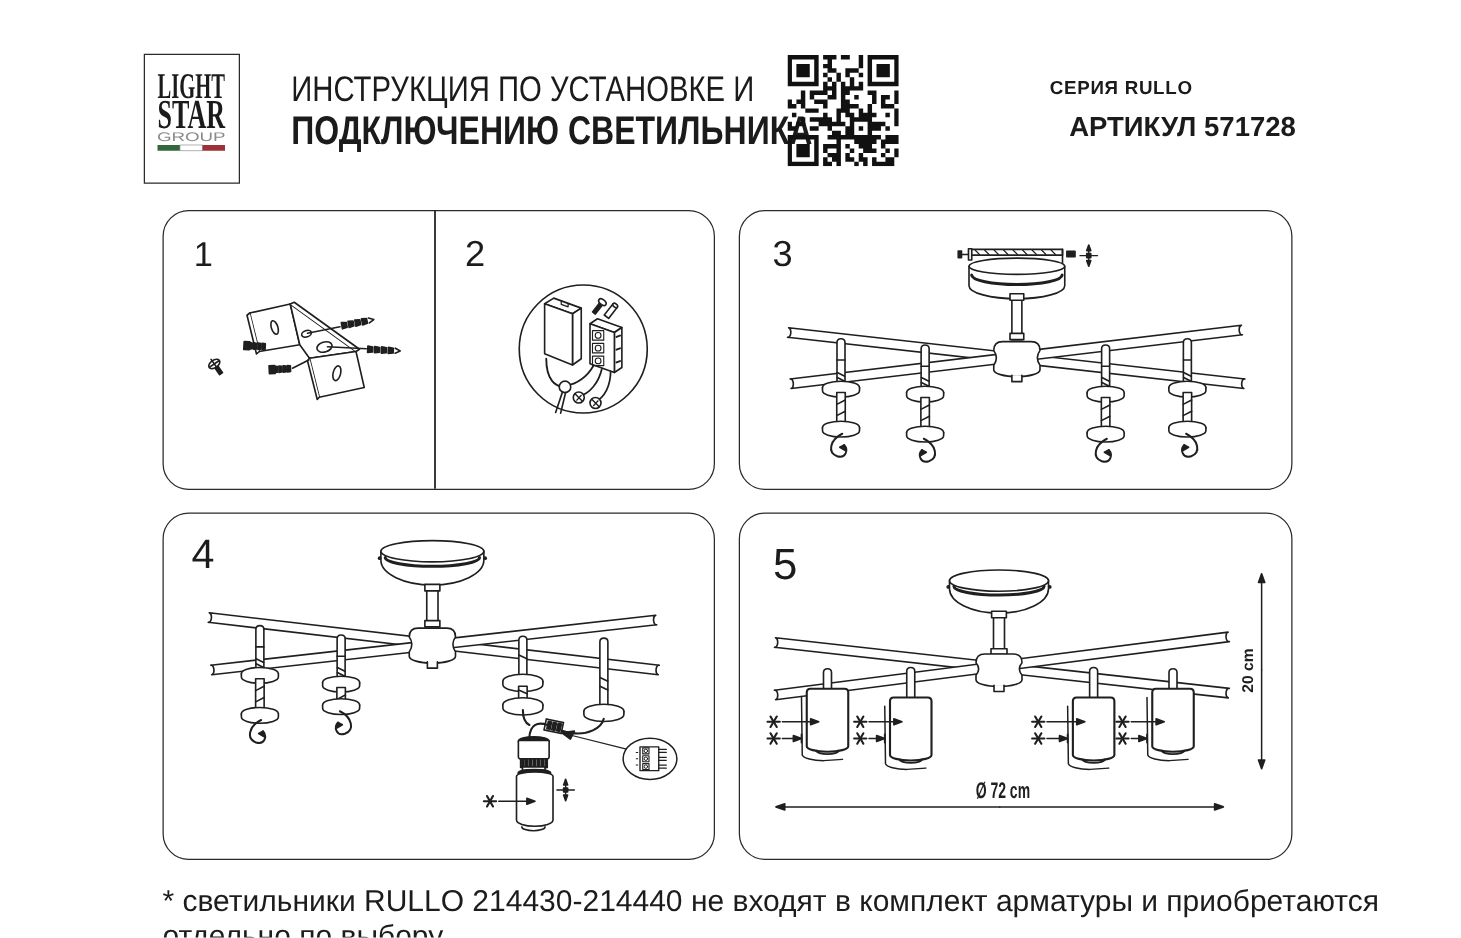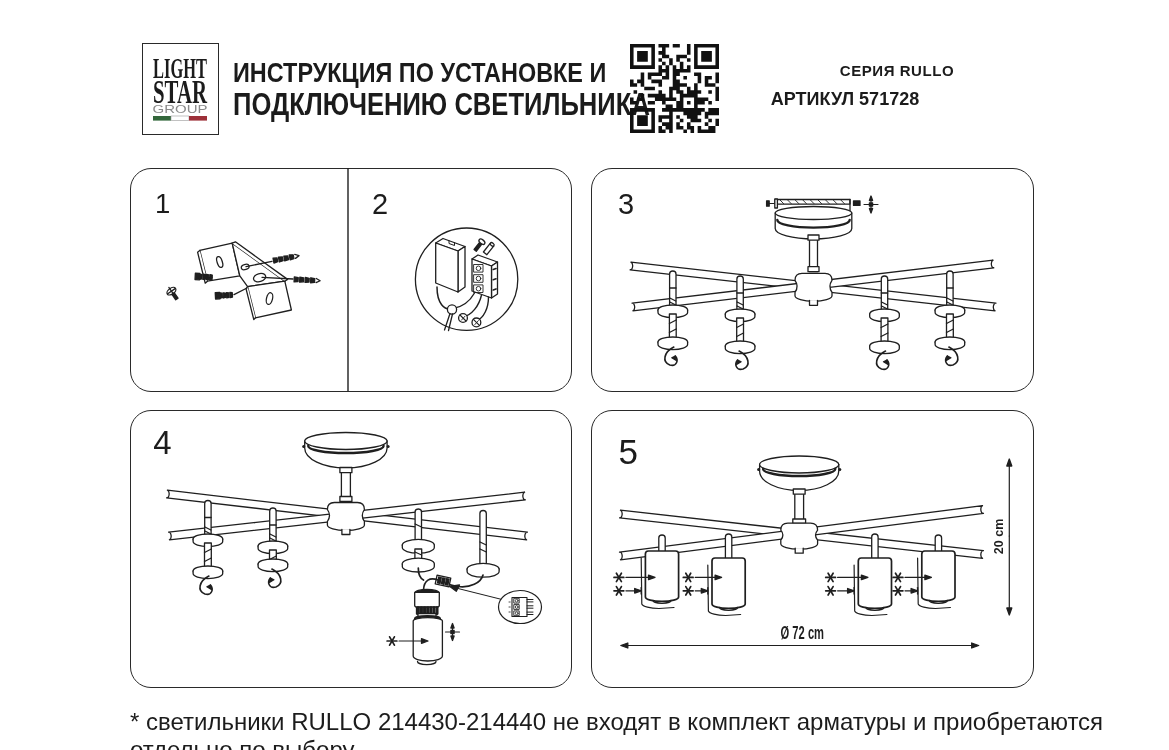--- a/index.html
+++ b/index.html
@@ -1,34 +1,34 @@
 <!DOCTYPE html>
 <html><head><meta charset="utf-8"><style>
 *{margin:0;padding:0}
 body{width:1169px;height:750px;background:#fff;font-family:"Liberation Sans",sans-serif;position:relative;overflow:hidden}
 .panel{position:absolute;border:1.5px solid #2a2a2a;border-radius:21px;box-sizing:border-box}
 .num{position:absolute;font-size:29px;color:#1c1c1c}
 </style></head><body>
 
-<div style="position:absolute;left:142px;top:43.2px;width:77px;height:92px;border:1.6px solid #2a2a2a;background:#fff;box-sizing:border-box">
+<div style="position:absolute;left:115px;top:43.2px;width:77px;height:104px;border:1.6px solid #2a2a2a;background:#fff;box-sizing:border-box">
 <svg width="74" height="85" viewBox="0 0 74 85">
 <text x="37" y="34" font-family="Liberation Serif, serif" font-weight="bold" font-size="29" text-anchor="middle" textLength="54" lengthAdjust="spacingAndGlyphs" fill="#1b1b1b">LIGHT</text>
 <text x="37" y="58.5" font-family="Liberation Serif, serif" font-weight="bold" font-size="33" text-anchor="middle" textLength="54" lengthAdjust="spacingAndGlyphs" fill="#1b1b1b">STAR</text>
 <text x="37" y="68.5" font-family="Liberation Sans, sans-serif" font-size="10" text-anchor="middle" textLength="55" lengthAdjust="spacingAndGlyphs" fill="#8a8a8a">GROUP</text>
 <rect x="10" y="72" width="18" height="4.6" fill="#33673b"></rect>
 <rect x="28" y="72" width="18" height="4.6" fill="#fff" stroke="#999" stroke-width="0.6"></rect>
 <rect x="46" y="72" width="18" height="4.6" fill="#9d3039"></rect>
 </svg></div>
-<div style="position:absolute;left:232.7px;top:55.9px;font-size:28.5px;font-weight:bold;color:#1b1b1b;white-space:nowrap"><span style="display:inline-block;transform:scaleX(0.8217);transform-origin:0 0">ИНСТРУКЦИЯ ПО УСТАНОВКЕ И</span></div>
+<div style="position:absolute;left:232.7px;top:55.9px;font-size:28.5px;font-weight:normal;color:#1b1b1b;white-space:nowrap"><span style="display:inline-block;transform:scaleX(0.8217);transform-origin:0 0">ИНСТРУКЦИЯ ПО УСТАНОВКЕ И</span></div>
 <div style="position:absolute;left:232.7px;top:85.9px;font-size:32px;font-weight:bold;color:#1b1b1b;white-space:nowrap"><span style="display:inline-block;transform:scaleX(0.8002);transform-origin:0 0">ПОДКЛЮЧЕНИЮ СВЕТИЛЬНИКА</span></div>
 <svg style="position:absolute;left:630px;top:44px" width="89" height="89" viewBox="0 0 89 89">
     <path d="M0.00 0.00h24.92v3.56h-24.92zM28.48 0.00h10.68v3.56h-10.68zM42.72 0.00h7.12v3.56h-7.12zM56.96 0.00h3.56v3.56h-3.56zM64.08 0.00h24.92v3.56h-24.92zM0.00 3.56h3.56v3.56h-3.56zM21.36 3.56h3.56v3.56h-3.56zM32.04 3.56h3.56v3.56h-3.56zM56.96 3.56h3.56v3.56h-3.56zM64.08 3.56h3.56v3.56h-3.56zM85.44 3.56h3.56v3.56h-3.56zM0.00 7.12h3.56v3.56h-3.56zM7.12 7.12h10.68v3.56h-10.68zM21.36 7.12h3.56v3.56h-3.56zM28.48 7.12h7.12v3.56h-7.12zM56.96 7.12h3.56v3.56h-3.56zM64.08 7.12h3.56v3.56h-3.56zM71.20 7.12h10.68v3.56h-10.68zM85.44 7.12h3.56v3.56h-3.56zM0.00 10.68h3.56v3.56h-3.56zM7.12 10.68h10.68v3.56h-10.68zM21.36 10.68h3.56v3.56h-3.56zM32.04 10.68h7.12v3.56h-7.12zM46.28 10.68h10.68v3.56h-10.68zM64.08 10.68h3.56v3.56h-3.56zM71.20 10.68h10.68v3.56h-10.68zM85.44 10.68h3.56v3.56h-3.56zM0.00 14.24h3.56v3.56h-3.56zM7.12 14.24h10.68v3.56h-10.68zM21.36 14.24h3.56v3.56h-3.56zM28.48 14.24h3.56v3.56h-3.56zM39.16 14.24h3.56v3.56h-3.56zM46.28 14.24h3.56v3.56h-3.56zM56.96 14.24h3.56v3.56h-3.56zM64.08 14.24h3.56v3.56h-3.56zM71.20 14.24h10.68v3.56h-10.68zM85.44 14.24h3.56v3.56h-3.56zM0.00 17.80h3.56v3.56h-3.56zM21.36 17.80h3.56v3.56h-3.56zM32.04 17.80h3.56v3.56h-3.56zM39.16 17.80h3.56v3.56h-3.56zM49.84 17.80h3.56v3.56h-3.56zM64.08 17.80h3.56v3.56h-3.56zM85.44 17.80h3.56v3.56h-3.56zM0.00 21.36h24.92v3.56h-24.92zM28.48 21.36h3.56v3.56h-3.56zM35.60 21.36h3.56v3.56h-3.56zM42.72 21.36h3.56v3.56h-3.56zM49.84 21.36h3.56v3.56h-3.56zM56.96 21.36h3.56v3.56h-3.56zM64.08 21.36h24.92v3.56h-24.92zM28.48 24.92h10.68v3.56h-10.68zM42.72 24.92h17.80v3.56h-17.80zM10.68 28.48h3.56v3.56h-3.56zM17.80 28.48h14.24v3.56h-14.24zM35.60 28.48h3.56v3.56h-3.56zM42.72 28.48h7.12v3.56h-7.12zM64.08 28.48h7.12v3.56h-7.12zM85.44 28.48h3.56v3.56h-3.56zM10.68 32.04h3.56v3.56h-3.56zM17.80 32.04h3.56v3.56h-3.56zM32.04 32.04h7.12v3.56h-7.12zM42.72 32.04h3.56v3.56h-3.56zM53.40 32.04h3.56v3.56h-3.56zM67.64 32.04h3.56v3.56h-3.56zM74.76 32.04h7.12v3.56h-7.12zM85.44 32.04h3.56v3.56h-3.56zM0.00 35.60h3.56v3.56h-3.56zM7.12 35.60h7.12v3.56h-7.12zM21.36 35.60h10.68v3.56h-10.68zM42.72 35.60h7.12v3.56h-7.12zM67.64 35.60h3.56v3.56h-3.56zM74.76 35.60h3.56v3.56h-3.56zM85.44 35.60h3.56v3.56h-3.56zM0.00 39.16h7.12v3.56h-7.12zM10.68 39.16h3.56v3.56h-3.56zM28.48 39.16h3.56v3.56h-3.56zM42.72 39.16h14.24v3.56h-14.24zM64.08 39.16h3.56v3.56h-3.56zM74.76 39.16h10.68v3.56h-10.68zM14.24 42.72h10.68v3.56h-10.68zM39.16 42.72h10.68v3.56h-10.68zM56.96 42.72h3.56v3.56h-3.56zM64.08 42.72h3.56v3.56h-3.56zM85.44 42.72h3.56v3.56h-3.56zM3.56 46.28h3.56v3.56h-3.56zM28.48 46.28h3.56v3.56h-3.56zM39.16 46.28h3.56v3.56h-3.56zM46.28 46.28h7.12v3.56h-7.12zM56.96 46.28h14.24v3.56h-14.24zM78.32 46.28h3.56v3.56h-3.56zM85.44 46.28h3.56v3.56h-3.56zM10.68 49.84h3.56v3.56h-3.56zM17.80 49.84h17.80v3.56h-17.80zM39.16 49.84h3.56v3.56h-3.56zM49.84 49.84h17.80v3.56h-17.80zM85.44 49.84h3.56v3.56h-3.56zM0.00 53.40h3.56v3.56h-3.56zM7.12 53.40h7.12v3.56h-7.12zM24.92 53.40h21.36v3.56h-21.36zM49.84 53.40h3.56v3.56h-3.56zM64.08 53.40h14.24v3.56h-14.24zM85.44 53.40h3.56v3.56h-3.56zM0.00 56.96h7.12v3.56h-7.12zM17.80 56.96h7.12v3.56h-7.12zM32.04 56.96h3.56v3.56h-3.56zM46.28 56.96h7.12v3.56h-7.12zM56.96 56.96h3.56v3.56h-3.56zM64.08 56.96h10.68v3.56h-10.68zM78.32 56.96h3.56v3.56h-3.56zM35.60 60.52h7.12v3.56h-7.12zM46.28 60.52h7.12v3.56h-7.12zM64.08 60.52h3.56v3.56h-3.56zM0.00 64.08h24.92v3.56h-24.92zM32.04 64.08h42.72v3.56h-42.72zM78.32 64.08h10.68v3.56h-10.68zM0.00 67.64h3.56v3.56h-3.56zM21.36 67.64h3.56v3.56h-3.56zM39.16 67.64h3.56v3.56h-3.56zM53.40 67.64h17.80v3.56h-17.80zM74.76 67.64h14.24v3.56h-14.24zM0.00 71.20h3.56v3.56h-3.56zM7.12 71.20h10.68v3.56h-10.68zM21.36 71.20h3.56v3.56h-3.56zM28.48 71.20h14.24v3.56h-14.24zM46.28 71.20h3.56v3.56h-3.56zM56.96 71.20h10.68v3.56h-10.68zM74.76 71.20h3.56v3.56h-3.56zM0.00 74.76h3.56v3.56h-3.56zM7.12 74.76h10.68v3.56h-10.68zM21.36 74.76h3.56v3.56h-3.56zM28.48 74.76h3.56v3.56h-3.56zM39.16 74.76h3.56v3.56h-3.56zM49.84 74.76h3.56v3.56h-3.56zM60.52 74.76h10.68v3.56h-10.68zM78.32 74.76h3.56v3.56h-3.56zM85.44 74.76h3.56v3.56h-3.56zM0.00 78.32h3.56v3.56h-3.56zM7.12 78.32h10.68v3.56h-10.68zM21.36 78.32h3.56v3.56h-3.56zM32.04 78.32h10.68v3.56h-10.68zM46.28 78.32h3.56v3.56h-3.56zM56.96 78.32h3.56v3.56h-3.56zM74.76 78.32h3.56v3.56h-3.56zM85.44 78.32h3.56v3.56h-3.56zM0.00 81.88h3.56v3.56h-3.56zM21.36 81.88h3.56v3.56h-3.56zM28.48 81.88h3.56v3.56h-3.56zM35.60 81.88h7.12v3.56h-7.12zM46.28 81.88h7.12v3.56h-7.12zM56.96 81.88h7.12v3.56h-7.12zM67.64 81.88h3.56v3.56h-3.56zM78.32 81.88h7.12v3.56h-7.12zM0.00 85.44h24.92v3.56h-24.92zM28.48 85.44h7.12v3.56h-7.12zM39.16 85.44h3.56v3.56h-3.56zM53.40 85.44h3.56v3.56h-3.56zM60.52 85.44h3.56v3.56h-3.56zM67.64 85.44h17.80v3.56h-17.80z" fill="#111"></path>
   </svg>
 <div style="position:absolute;left:897px;top:62px;transform:translateX(-50%);font-size:15px;letter-spacing:0.55px;font-weight:bold;color:#1b1b1b">СЕРИЯ RULLO</div>
-<div style="position:absolute;left:845px;top:89px;transform:translateX(-50%);font-size:18px;font-weight:bold;color:#1b1b1b">АРТИКУЛ 571728</div>
+<div style="position:absolute;left:946px;top:89px;transform:translateX(-50%);font-size:22px;font-weight:bold;color:#1b1b1b">АРТИКУЛ 571728</div>
 <div class="panel" style="left:130px;top:168px;width:442px;height:224px"></div>
 <div class="panel" style="left:591px;top:168px;width:443px;height:224px"></div>
 <div class="panel" style="left:130px;top:410px;width:442px;height:278px"></div>
 <div class="panel" style="left:591px;top:410px;width:443px;height:278px"></div>
 <svg style="position:absolute;left:130px;top:168px" width="441" height="223" viewBox="130 168 441 223" fill="none" stroke="#1f1f1f" stroke-width="1.3" stroke-linecap="round" stroke-linejoin="round">
     <line x1="348" y1="168.5" x2="348" y2="391" stroke-width="1.4"></line>
     <path d="M199.8,250.4 L232.2,243.2 L239.8,275.8 L207.4,281.2 Z" fill="#fff"></path>
     <path d="M199.8,250.4 L197.6,252.2 L205.2,283.2 L207.4,281.2" fill="#fff"></path>
     <ellipse cx="219.7" cy="262" rx="2.6" ry="5.6" fill="#fff" transform="rotate(-18 219.7 262)"></ellipse>
     <path d="M232.2,243.2 L284.8,281.2 L247.6,286.6 L239.8,275.8 Z" fill="#fff"></path>

